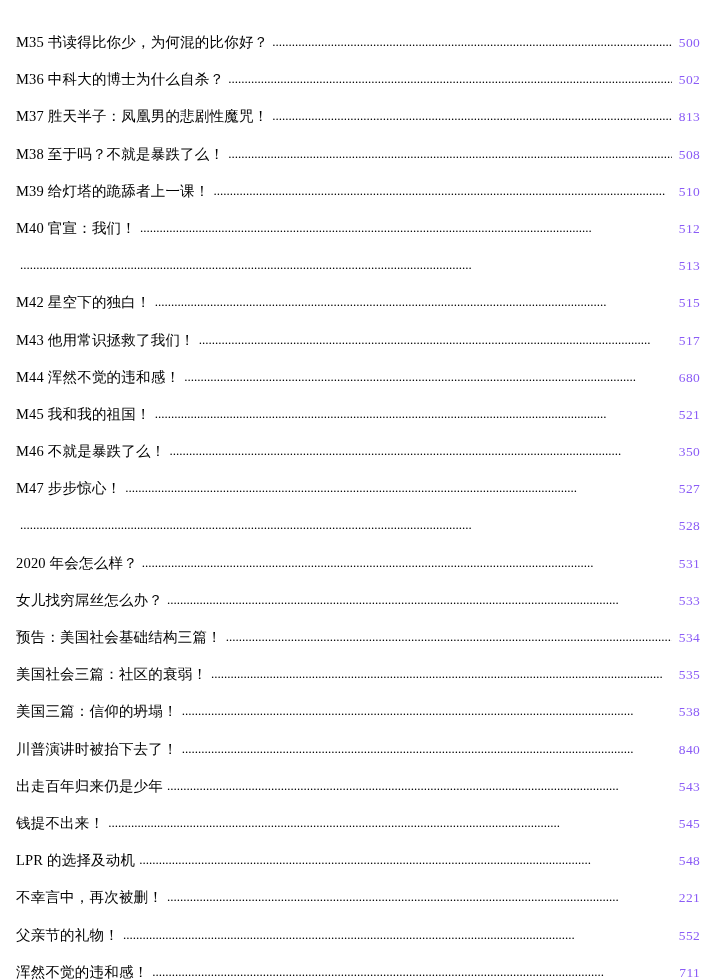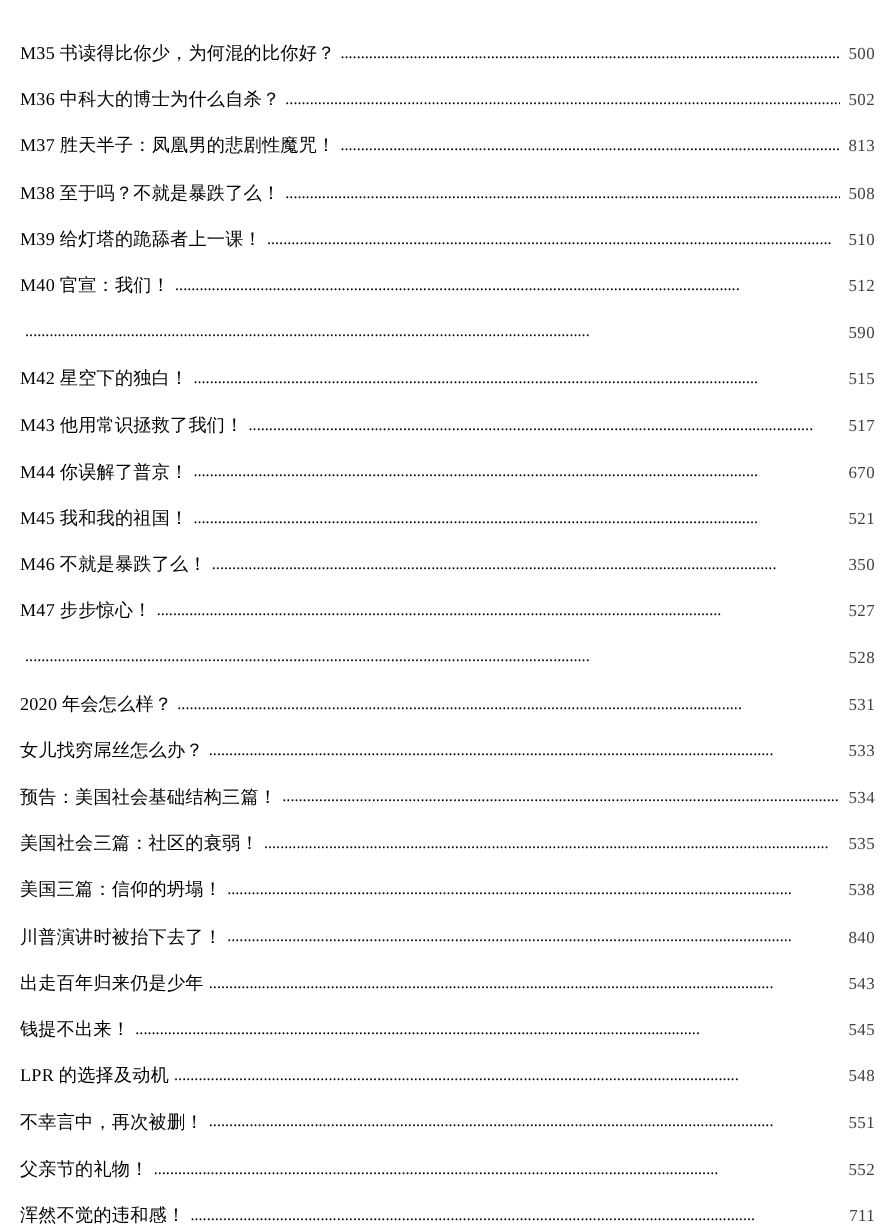--- a/index.html
+++ b/index.html
@@ -47,21 +47,21 @@
     white-space: nowrap;
     font-size: 13px;
     color: #000000;
     margin: 0 2px 0 4px;
     position: relative;
     top: -1px;
   }
   .toc-page {
     flex: 0 0 auto;
     font-size: 13.5px;
-    color: #404040;
+    color: #8b5cf6;
     text-align: right;
     min-width: 26px;
     letter-spacing: 0.3px;
   }
 </style>
 </head>
 <body>
 
 <div class="page">
   <div class="toc" id="toc-list">
@@ -90,36 +90,36 @@
         <span class="toc-dots">...........................................................................................................................................</span>
         <span class="toc-page">510</span>
       </div>
       <div class="toc-entry">
         <span class="toc-title">M40 官宣：我们！</span>
         <span class="toc-dots">...........................................................................................................................................</span>
         <span class="toc-page">512</span>
       </div>
       <div class="toc-entry">
         <span class="toc-dots">...........................................................................................................................................</span>
-        <span class="toc-page">590</span>
+        <span class="toc-page">513</span>
       </div>
       <div class="toc-entry">
         <span class="toc-title">M42 星空下的独白！</span>
         <span class="toc-dots">...........................................................................................................................................</span>
         <span class="toc-page">515</span>
       </div>
       <div class="toc-entry">
         <span class="toc-title">M43 他用常识拯救了我们！</span>
         <span class="toc-dots">...........................................................................................................................................</span>
         <span class="toc-page">517</span>
       </div>
       <div class="toc-entry">
-        <span class="toc-title">M44 你误解了普京！</span>
-        <span class="toc-dots">...........................................................................................................................................</span>
-        <span class="toc-page">670</span>
+        <span class="toc-title">M44 浑然不觉的违和感！</span>
+        <span class="toc-dots">...........................................................................................................................................</span>
+        <span class="toc-page">680</span>
       </div>
       <div class="toc-entry">
         <span class="toc-title">M45 我和我的祖国！</span>
         <span class="toc-dots">...........................................................................................................................................</span>
         <span class="toc-page">521</span>
       </div>
       <div class="toc-entry">
         <span class="toc-title">M46 不就是暴跌了么！</span>
         <span class="toc-dots">...........................................................................................................................................</span>
         <span class="toc-page">350</span>
@@ -174,21 +174,21 @@
         <span class="toc-page">545</span>
       </div>
       <div class="toc-entry">
         <span class="toc-title">LPR 的选择及动机</span>
         <span class="toc-dots">...........................................................................................................................................</span>
         <span class="toc-page">548</span>
       </div>
       <div class="toc-entry">
         <span class="toc-title">不幸言中，再次被删！</span>
         <span class="toc-dots">...........................................................................................................................................</span>
-        <span class="toc-page">551</span>
+        <span class="toc-page">221</span>
       </div>
       <div class="toc-entry">
         <span class="toc-title">父亲节的礼物！</span>
         <span class="toc-dots">...........................................................................................................................................</span>
         <span class="toc-page">552</span>
       </div>
       <div class="toc-entry">
         <span class="toc-title">浑然不觉的违和感！</span>
         <span class="toc-dots">...........................................................................................................................................</span>
         <span class="toc-page">711</span>

